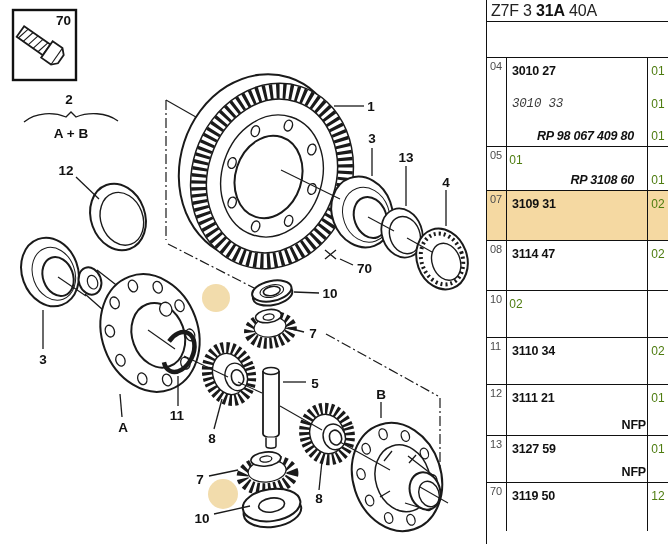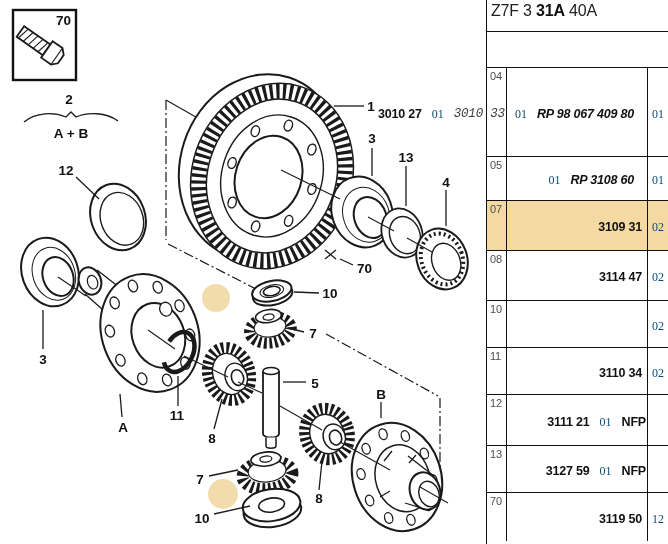--- a/index.html
+++ b/index.html
@@ -10,38 +10,38 @@
   #diagram-panel{position:absolute;left:0;top:0;width:486px;height:544px;background:#fff;}
   #diagram-panel svg{display:block;width:486px;height:544px;}
   .ln{stroke:#1a1a1a;stroke-width:1.3;fill:none;}
   .thin{stroke:#1a1a1a;stroke-width:1.1;fill:none;}
   .dashdot{stroke:#1a1a1a;stroke-width:1.2;fill:none;stroke-dasharray:10 3 2 3;}
   .part-stroke{stroke:#1a1a1a;fill:#fff;}
   .callout{font-family:"Liberation Sans",sans-serif;font-size:13.5px;font-weight:bold;fill:#111;}
   
   #right-panel{position:absolute;left:486px;top:0;width:182px;height:544px;
                border-left:1.5px solid #111;box-sizing:border-box;background:#fff;}
-  #plate-header{height:32px;border-bottom:1.8px solid #111;box-sizing:border-box;
+  #plate-header{height:22px;border-bottom:1.8px solid #111;box-sizing:border-box;
                 font-size:16px;padding:2px 0 0 4px;white-space:nowrap;letter-spacing:-0.2px;color:#222;}
   #plate-header b{font-weight:bold;color:#111;}
   #header-spacer{height:35px;}
   .t-row{position:relative;border-top:1.2px solid #111;box-sizing:border-box;background:#fff;}
   .t-row.hl{background:#F5D9A2;}
   .row-ref{position:absolute;top:2px;left:3px;font-size:11px;color:#4d4d4d;letter-spacing:-0.2px;}
   .vref{position:absolute;left:19px;top:0;bottom:0;width:0;border-left:1.2px solid #111;}
   .vqty{position:absolute;right:20px;top:0;bottom:0;width:0;border-left:1.2px solid #111;}
-  .entries{position:absolute;left:19px;right:0;top:0;bottom:0;display:flex;flex-direction:row;
-           justify-content:flex-end;padding:6px 0 3px 0;box-sizing:border-box;}
+  .entries{position:absolute;left:19px;right:0;top:0;bottom:0;display:flex;flex-direction:column;
+           justify-content:space-between;padding:6px 0 3px 0;box-sizing:border-box;}
   .entry{display:flex;align-items:center;line-height:14px;}
   .part{flex:1;padding:0 6px;font-size:12.5px;letter-spacing:-0.2px;white-space:nowrap;color:#111;}
   .part.bold{font-weight:bold;}
   .part.italic{font-style:italic;font-weight:normal;color:#3c3c3c;font-family:Liberation Mono, monospace;}
   .part.bold-italic-right{font-weight:bold;font-style:italic;text-align:right;padding-right:14px;}
   .part.bold-right{font-weight:bold;text-align:right;padding-right:2px;}
-  .qty{width:20px;text-align:center;font-size:12px;color:#0c4a6e;flex:0 0 20px;font-family:Liberation Serif, serif;}
+  .qty{width:20px;text-align:center;font-size:12px;color:#4d7c0f;flex:0 0 20px;}
 </style>
 </head>
 <body>
 
 <div id="stage">
 
   <div id="diagram-panel">
   <svg viewBox="0 0 486 544">
 
     <circle cx="216" cy="298" r="14" fill="#F2DCAC"></circle>

